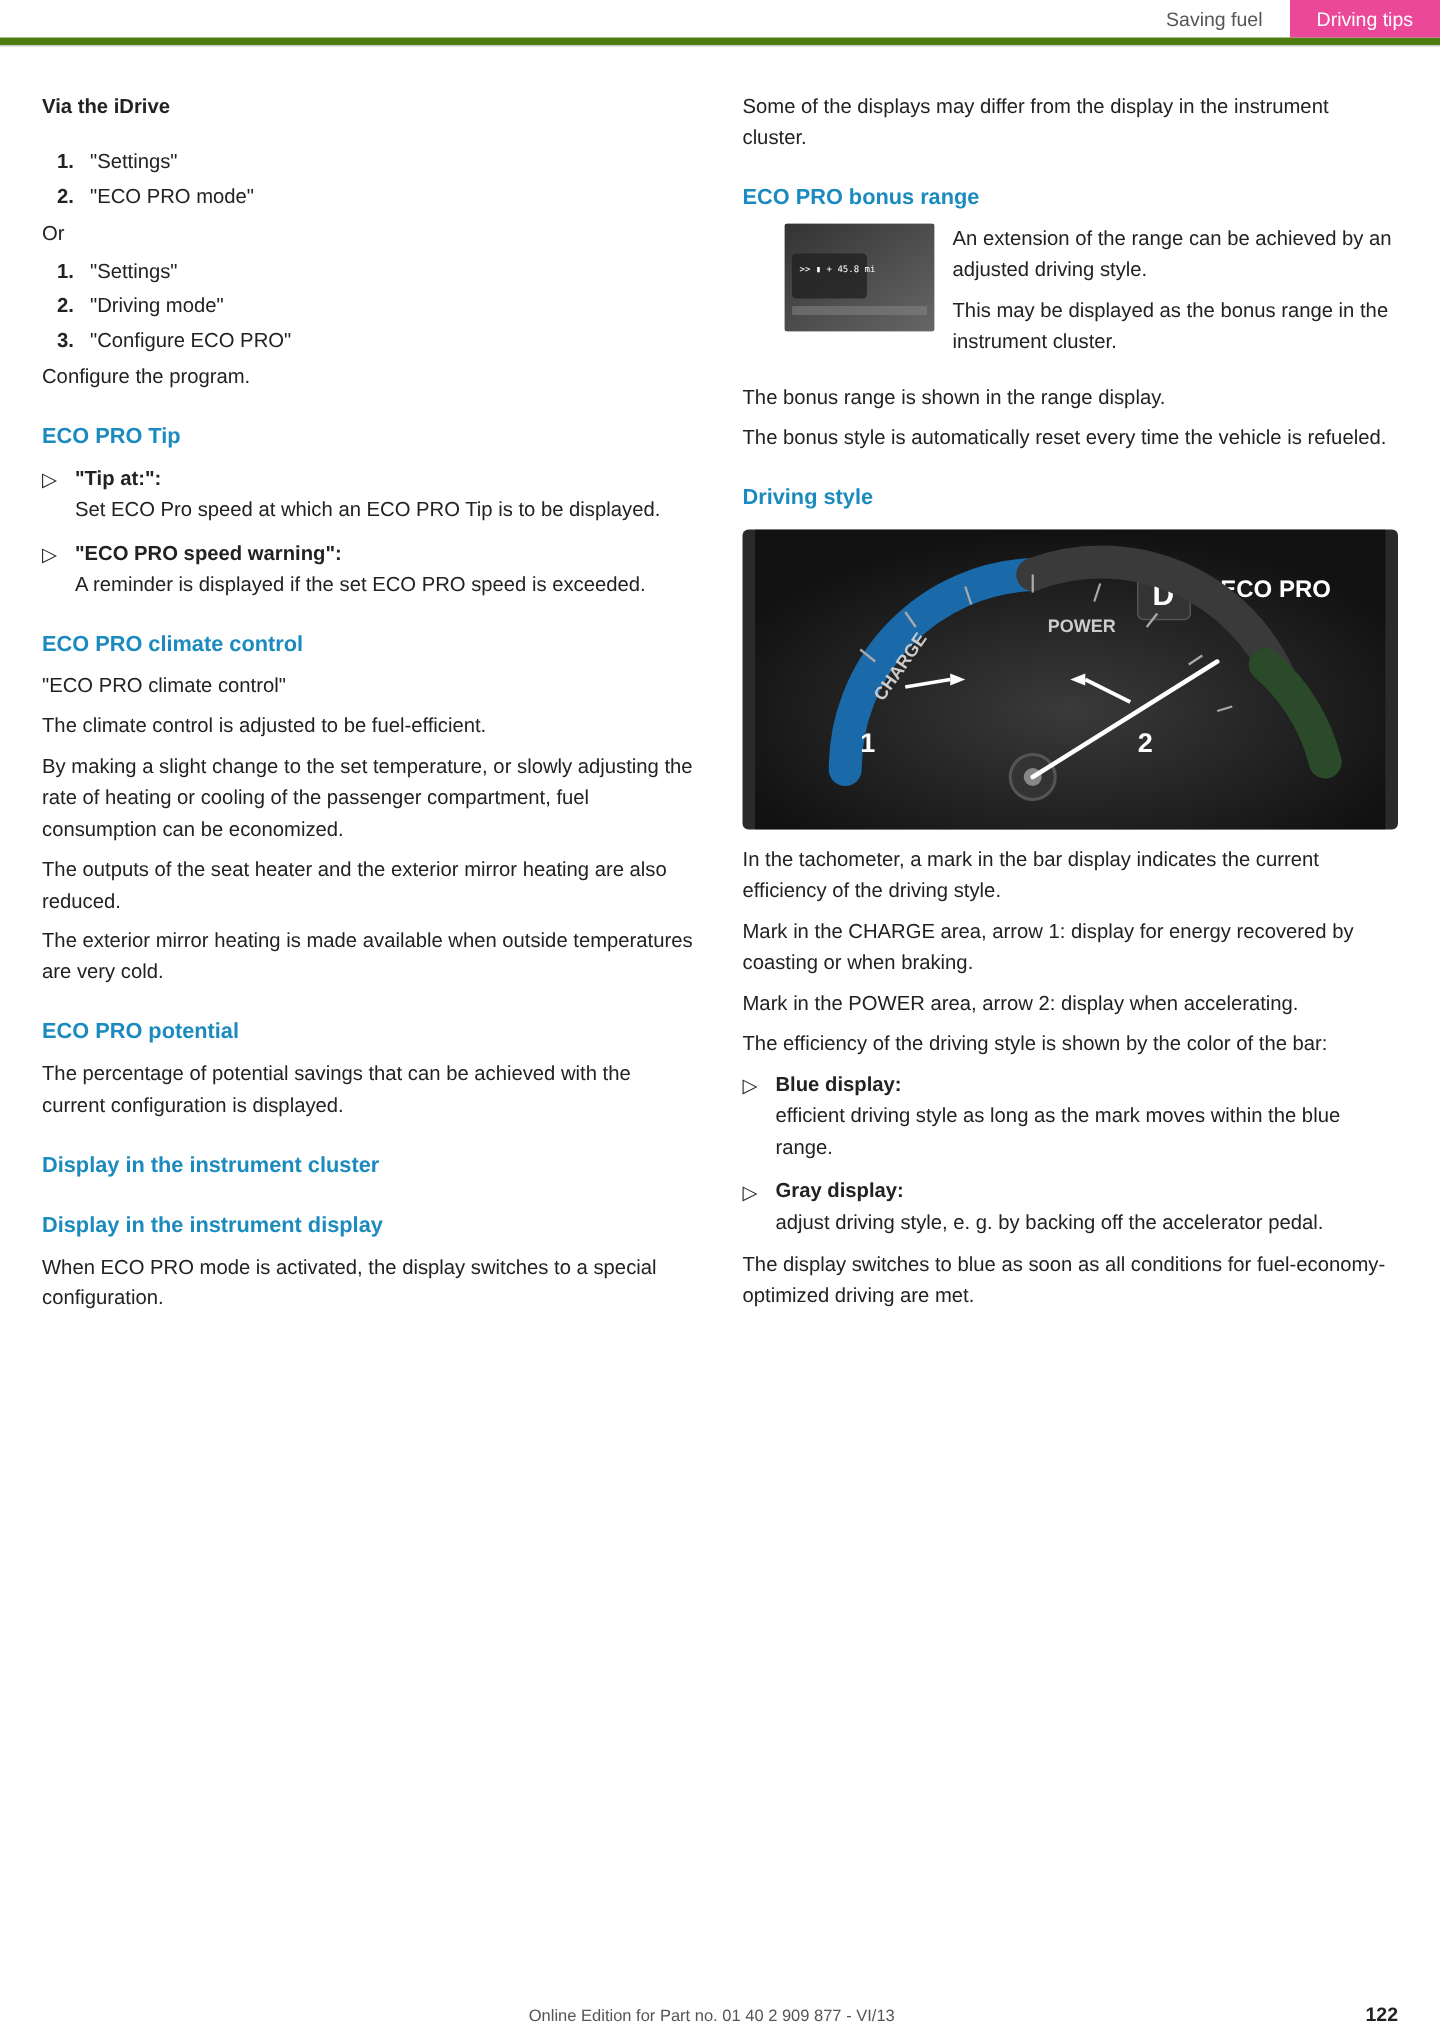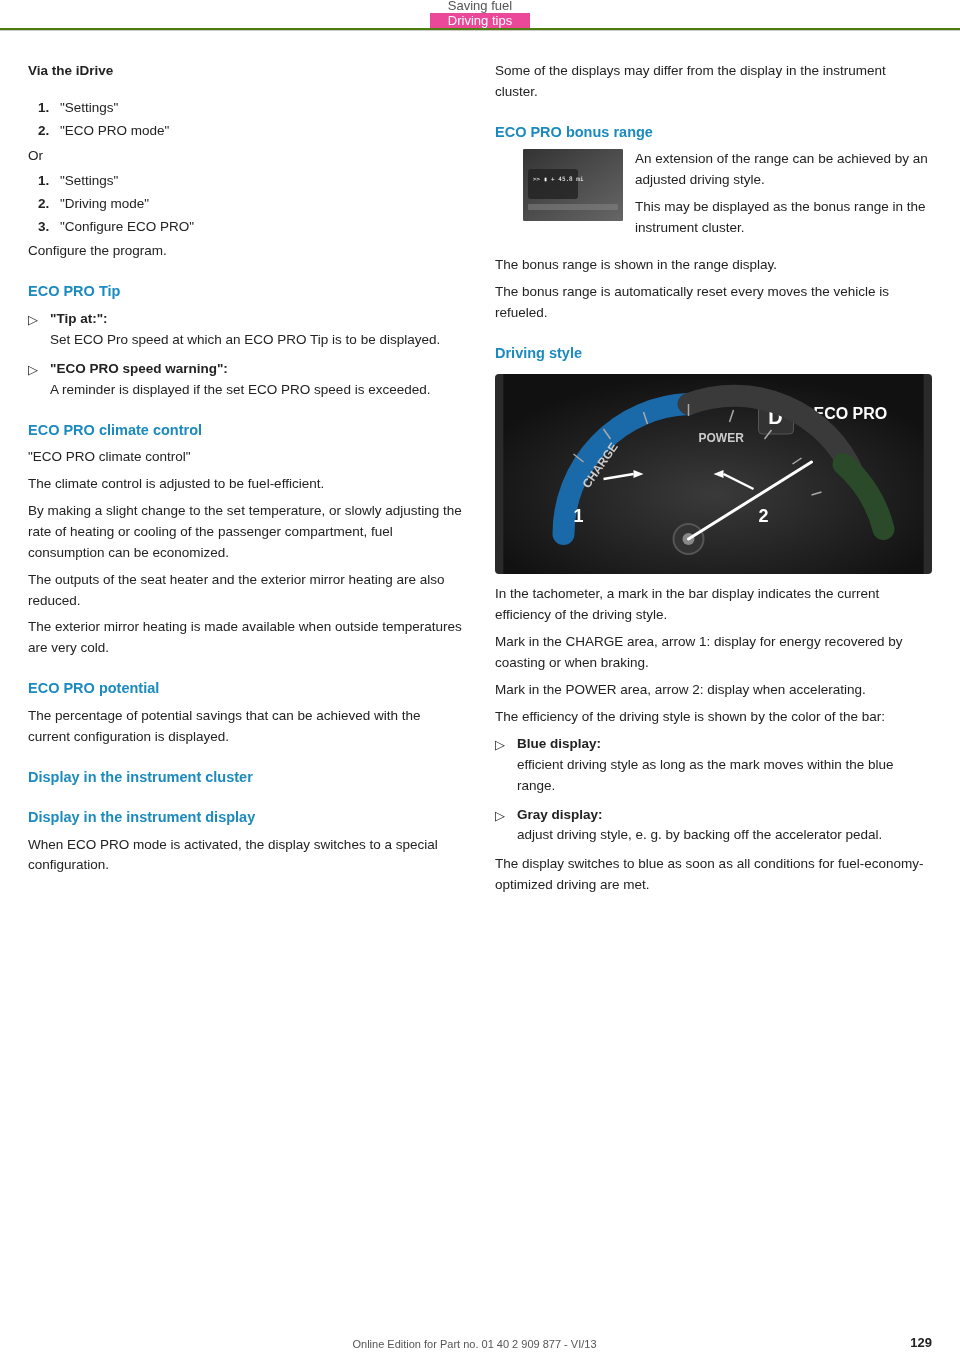--- a/index.html
+++ b/index.html
@@ -10,24 +10,23 @@
       font-family: Arial, Helvetica, sans-serif;
       font-size: 14px;
       color: #222;
       position: relative;
     }
 
     
     .header {
       display: flex;
       justify-content: flex-end;
-      border-bottom: 2px solid #4d7c0f;
+      border-bottom: 5px solid #4d7c0f;
       height: 30px;
       align-items: center;
-      flex-direction: column;
     }
     .header-saving {
       padding: 0 18px;
       font-size: 13px;
       color: #555;
       height: 100%;
       display: flex;
       align-items: center;
     }
     .header-driving {
@@ -325,21 +324,21 @@
           </svg>
         </div>
       </div>
       <div class="bonus-text">
         <p>An extension of the range can be achieved by an adjusted driving style.</p>
         <p>This may be displayed as the bonus range in the instrument cluster.</p>
       </div>
     </div>
 
     <p>The bonus range is shown in the range display.</p>
-    <p>The bonus range is automatically reset every moves the vehicle is refueled.</p>
+    <p>The bonus style is automatically reset every time the vehicle is refueled.</p>
 
     <p class="section-heading">Driving style</p>
 
     <div class="driving-img-box">
       <svg class="tachometer-svg" viewBox="0 0 420 200">
         <rect width="420" height="200" fill="#1a1a1a"></rect>
 
         <defs>
           <radialGradient id="tachoGrad" cx="50%" cy="60%" r="60%">
             <stop offset="0%" stop-color="#3a3a3a"></stop>
@@ -415,13 +414,13 @@
     </div>
 
     <p>The display switches to blue as soon as all conditions for fuel-economy-optimized driving are met.</p>
 
   </div>
 </div>
 
 <div class="footer">
   <span class="footer-text">Online Edition for Part no. 01 40 2 909 877 - VI/13</span>
 </div>
-<div class="footer-page">129</div>
+<div class="footer-page">122</div>
 
 </body></html>

